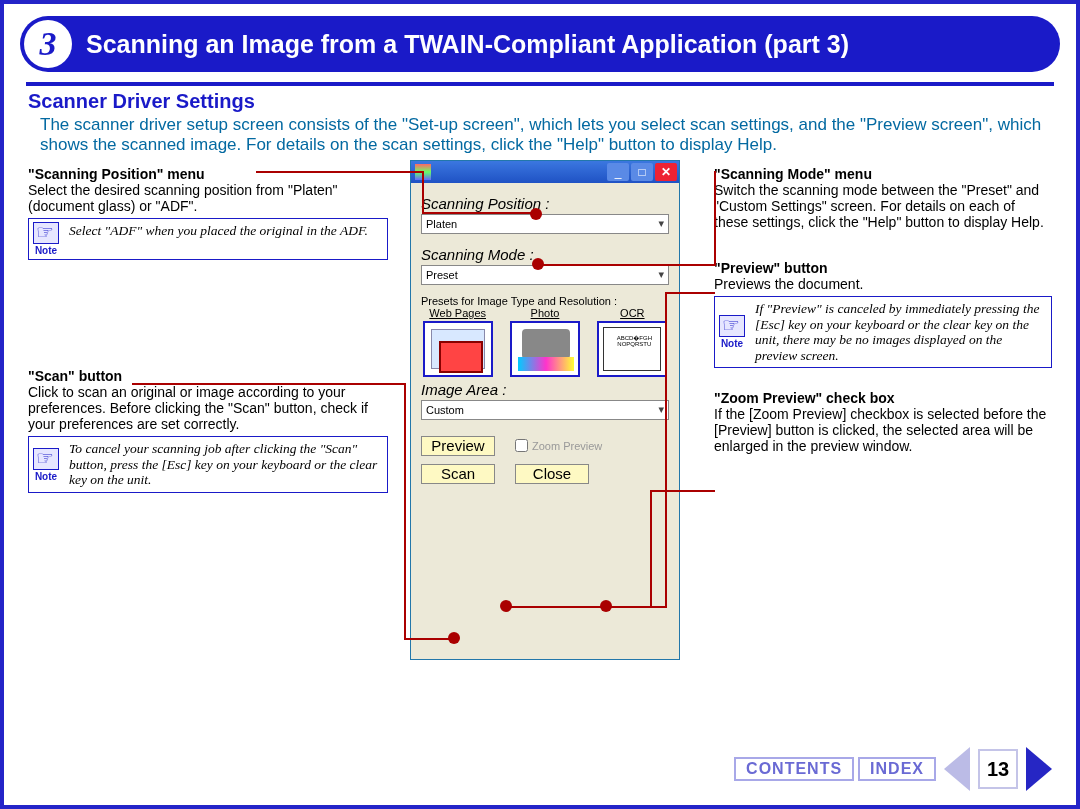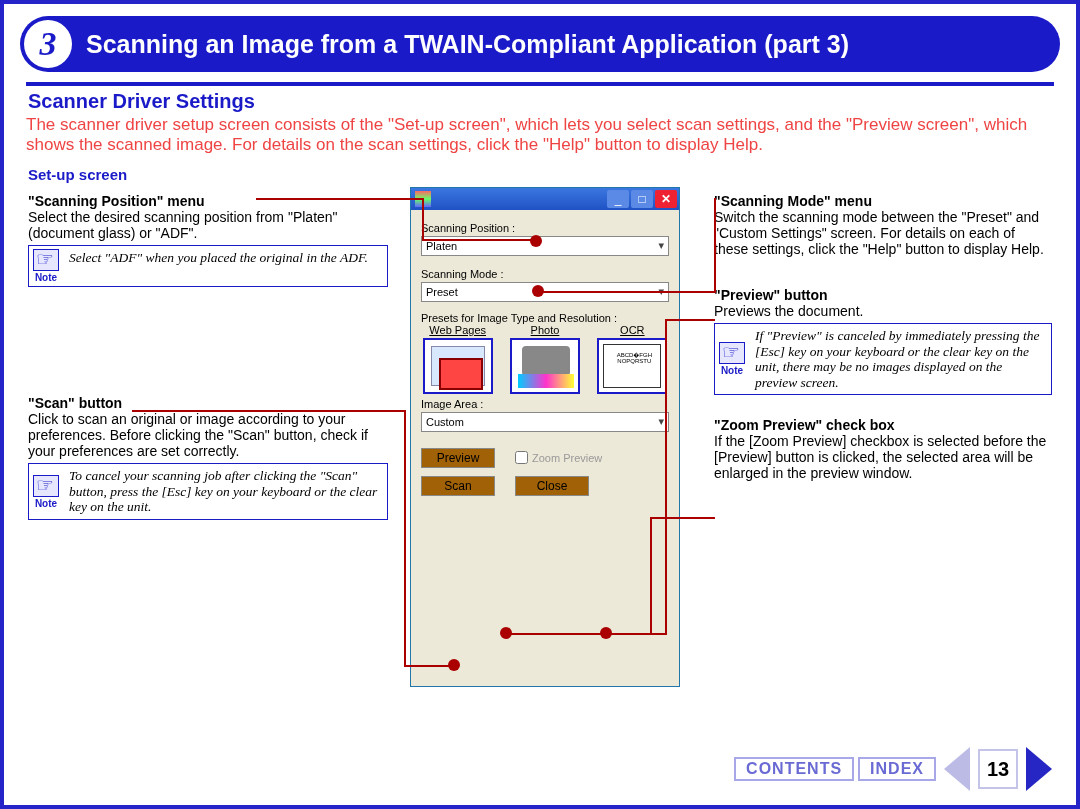--- a/index.html
+++ b/index.html
@@ -7,21 +7,21 @@
   
   .page-outer { width: 1080px; height: 809px; border: 4px solid #2424c8; padding: 6px; position: relative; }
   
   .chapter-bar { display: flex; align-items: center; background: #1a1ac8; border-radius: 28px; height: 56px; margin: 6px 10px 10px 10px; padding: 0 18px 0 0; }
   .chapter-circle { width: 48px; height: 48px; border-radius: 50%; background: #fff; margin: 4px; display: flex; align-items: center; justify-content: center; font-size: 34px; color: #1a1ac8; font-style: italic; font-weight: bold; font-family: "Times New Roman", serif; }
   .chapter-title { color: #fff; font-size: 25px; font-weight: bold; font-family: Arial, sans-serif; margin-left: 10px; }
   
   .hr-thick { height: 4px; background: #1a1ac8; margin: 0 16px 4px 16px; }
   
   .section-title { color: #1a1ac8; font-size: 20px; font-weight: bold; margin: 2px 18px 2px 18px; }
-  .section-body { color: #ef4444; font-size: 17px; margin: 0 18px 4px 16px; line-height: 1.2; }
+  .section-body { color: #0369a1; font-size: 17px; margin: 0 18px 4px 30px; line-height: 1.2; }
   
   .subsection { color: #1a1ac8; font-weight: bold; font-size: 15px; margin: 10px 18px 4px 18px; }
   
   .content-wrap { position: relative; width: 100%; height: 560px; }
   
   .left-col { position: absolute; left: 18px; top: 6px; width: 360px; }
   .right-col { position: absolute; left: 704px; top: 6px; width: 338px; }
   
   .callout { margin-bottom: 18px; }
   .callout-title { font-weight: bold; font-size: 14px; }
@@ -36,41 +36,41 @@
   
   
   .scanner-window { position: absolute; left: 400px; top: 0px; width: 270px; height: 500px; border: 1px solid #27a; background: #ece9d8; }
   .titlebar { height: 22px; background: linear-gradient(#3b77e0,#1f52c4); display: flex; align-items: center; justify-content: flex-end; padding: 0 2px; }
   .tb-icon { width: 22px; height: 18px; margin-left: 2px; border-radius: 2px; display: flex; align-items: center; justify-content: center; font-size: 12px; color: #fff; }
   .tb-min, .tb-max { background: #5a8ae6; }
   .tb-close { background: #e23; font-weight: bold; }
   .tb-left { position: absolute; left: 4px; top: 3px; width: 16px; height: 16px; background: linear-gradient(#f66,#6f6,#66f); }
   
   .win-body { padding: 8px 10px; font-size: 11px; }
-  .win-label { font-size: 11px; margin-top: 4px; }
+  .win-label { font-size: 15px; margin-top: 4px; font-style: italic; }
   .win-select { width: 100%; height: 20px; border: 1px solid #888; background: #fff; font-size: 11px; padding: 1px 4px; margin-top: 2px; display: flex; align-items: center; justify-content: space-between; }
   .win-select::after { content: "▾"; color: #444; }
   
   .presets-label { margin-top: 10px; font-size: 11px; }
   .preset-grid { display: grid; grid-template-columns: 1fr 1fr 1fr; gap: 4px 14px; margin-top: 0; }
   .preset-cell { text-align: center; font-size: 11px; }
   .preset-cell .pl { text-decoration: underline; display: block; margin-bottom: 2px; }
   .preset-img { width: 70px; height: 56px; border: 2px solid #1a1ac8; background: #fff; margin: 0 auto; position: relative; overflow: hidden; }
   
   .preset-web::before { content:""; position:absolute; inset:6px; background:#d8e8ff; border:1px solid #88a; }
   .preset-web::after { content:""; position:absolute; top:18px; left:14px; width:40px; height:28px; background:#f44; border:2px solid #800; }
   .preset-photo::before { content:""; position:absolute; top:6px; left:10px; width:48px; height:30px; background:#888; border-radius:4px; }
   .preset-photo::after { content:""; position:absolute; bottom:4px; left:6px; width:56px; height:14px; background:linear-gradient(90deg,#0cf,#f3c,#ff3); }
   .preset-fax::before { content:""; position:absolute; top:8px; left:8px; width:52px; height:38px; background:#14a; }
   .preset-fax::after { content:""; position:absolute; top:4px; left:22px; width:24px; height:14px; background:#fff; }
   .preset-ocr::before { content:""; position:absolute; inset:4px; background:#fff; border:1px solid #333; }
   .preset-ocr::after { content:"ABCD\aABCDEFGH\aNOPQRSTU"; white-space:pre; font-size:6px; position:absolute; top:12px; left:10px; line-height:1; text-align:center; width:50px; }
   
   .win-row { display: flex; gap: 20px; margin-top: 8px; align-items: center; }
-  .win-btn { width: 74px; height: 20px; border: 1px solid #888; background: #a16207; font-size: 12px; display: flex; align-items: center; justify-content: center; }
+  .win-btn { width: 74px; height: 20px; border: 1px solid #888; background: #fef9c3; font-size: 15px; display: flex; align-items: center; justify-content: center; }
   .chk { display: flex; align-items: center; font-size: 11px; color: #999; }
   .chk input { margin-right: 4px; }
   
   
   .cl { position: absolute; background: #a00; }
   .dot { position: absolute; width: 12px; height: 12px; background: #a00; border-radius: 50%; }
   
   
   .footer-nav { position: absolute; right: 24px; bottom: 14px; display: flex; align-items: center; gap: 8px; }
   .nav-btns { display: flex; flex-direction: row; gap: 4px; }
@@ -88,21 +88,20 @@
   <div class="chapter-bar">
     <div class="chapter-circle">3</div>
     <div class="chapter-title">Scanning an Image from a TWAIN-Compliant Application (part 3)</div>
   </div>
 
   <div class="hr-thick"></div>
 
   <div class="section-title">Scanner Driver Settings</div>
   <div class="section-body">The scanner driver setup screen consists of the "Set-up screen", which lets you select scan settings, and the "Preview screen", which shows the scanned image. For details on the scan settings, click the "Help" button to display Help.</div>
 
-  <div class="subsection">Set-up screen</div>
 
   <div class="content-wrap">
 
     <div class="left-col">
       <div class="callout">
         <div class="callout-title">"Scanning Position" menu</div>
         <div class="callout-body">Select the desired scanning position from "Platen" (document glass) or "ADF".</div>
         <div class="note-box">
           <div class="note-icon-cell">
             <div class="note-icon"></div>

